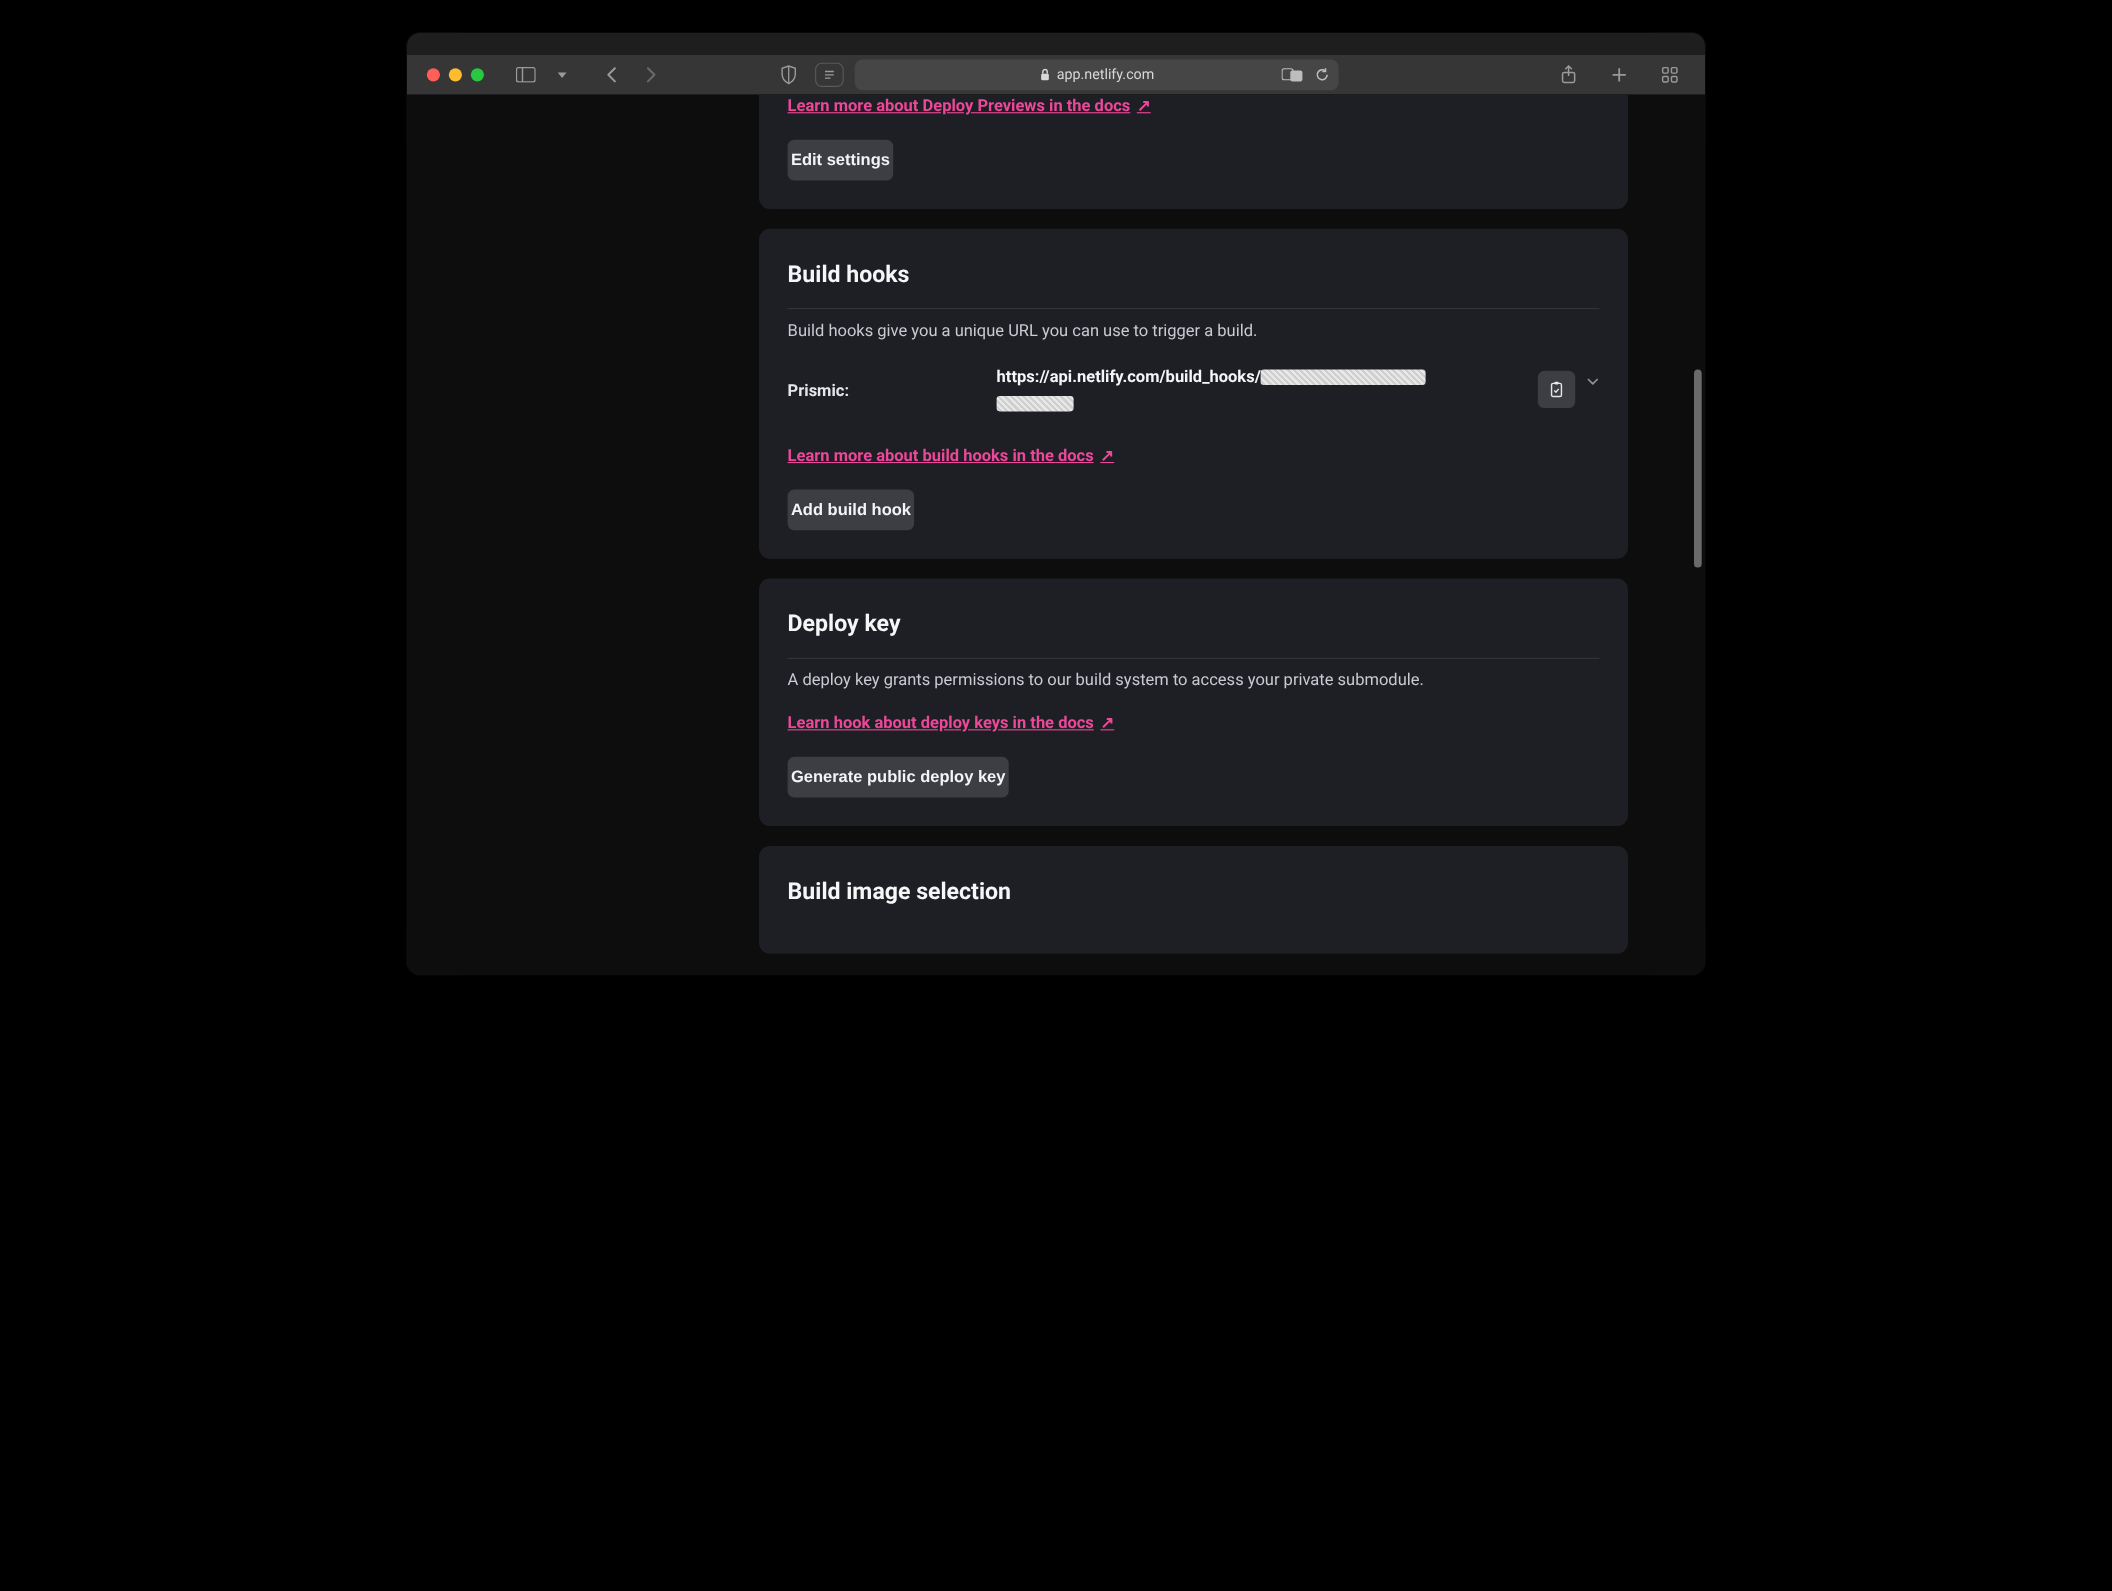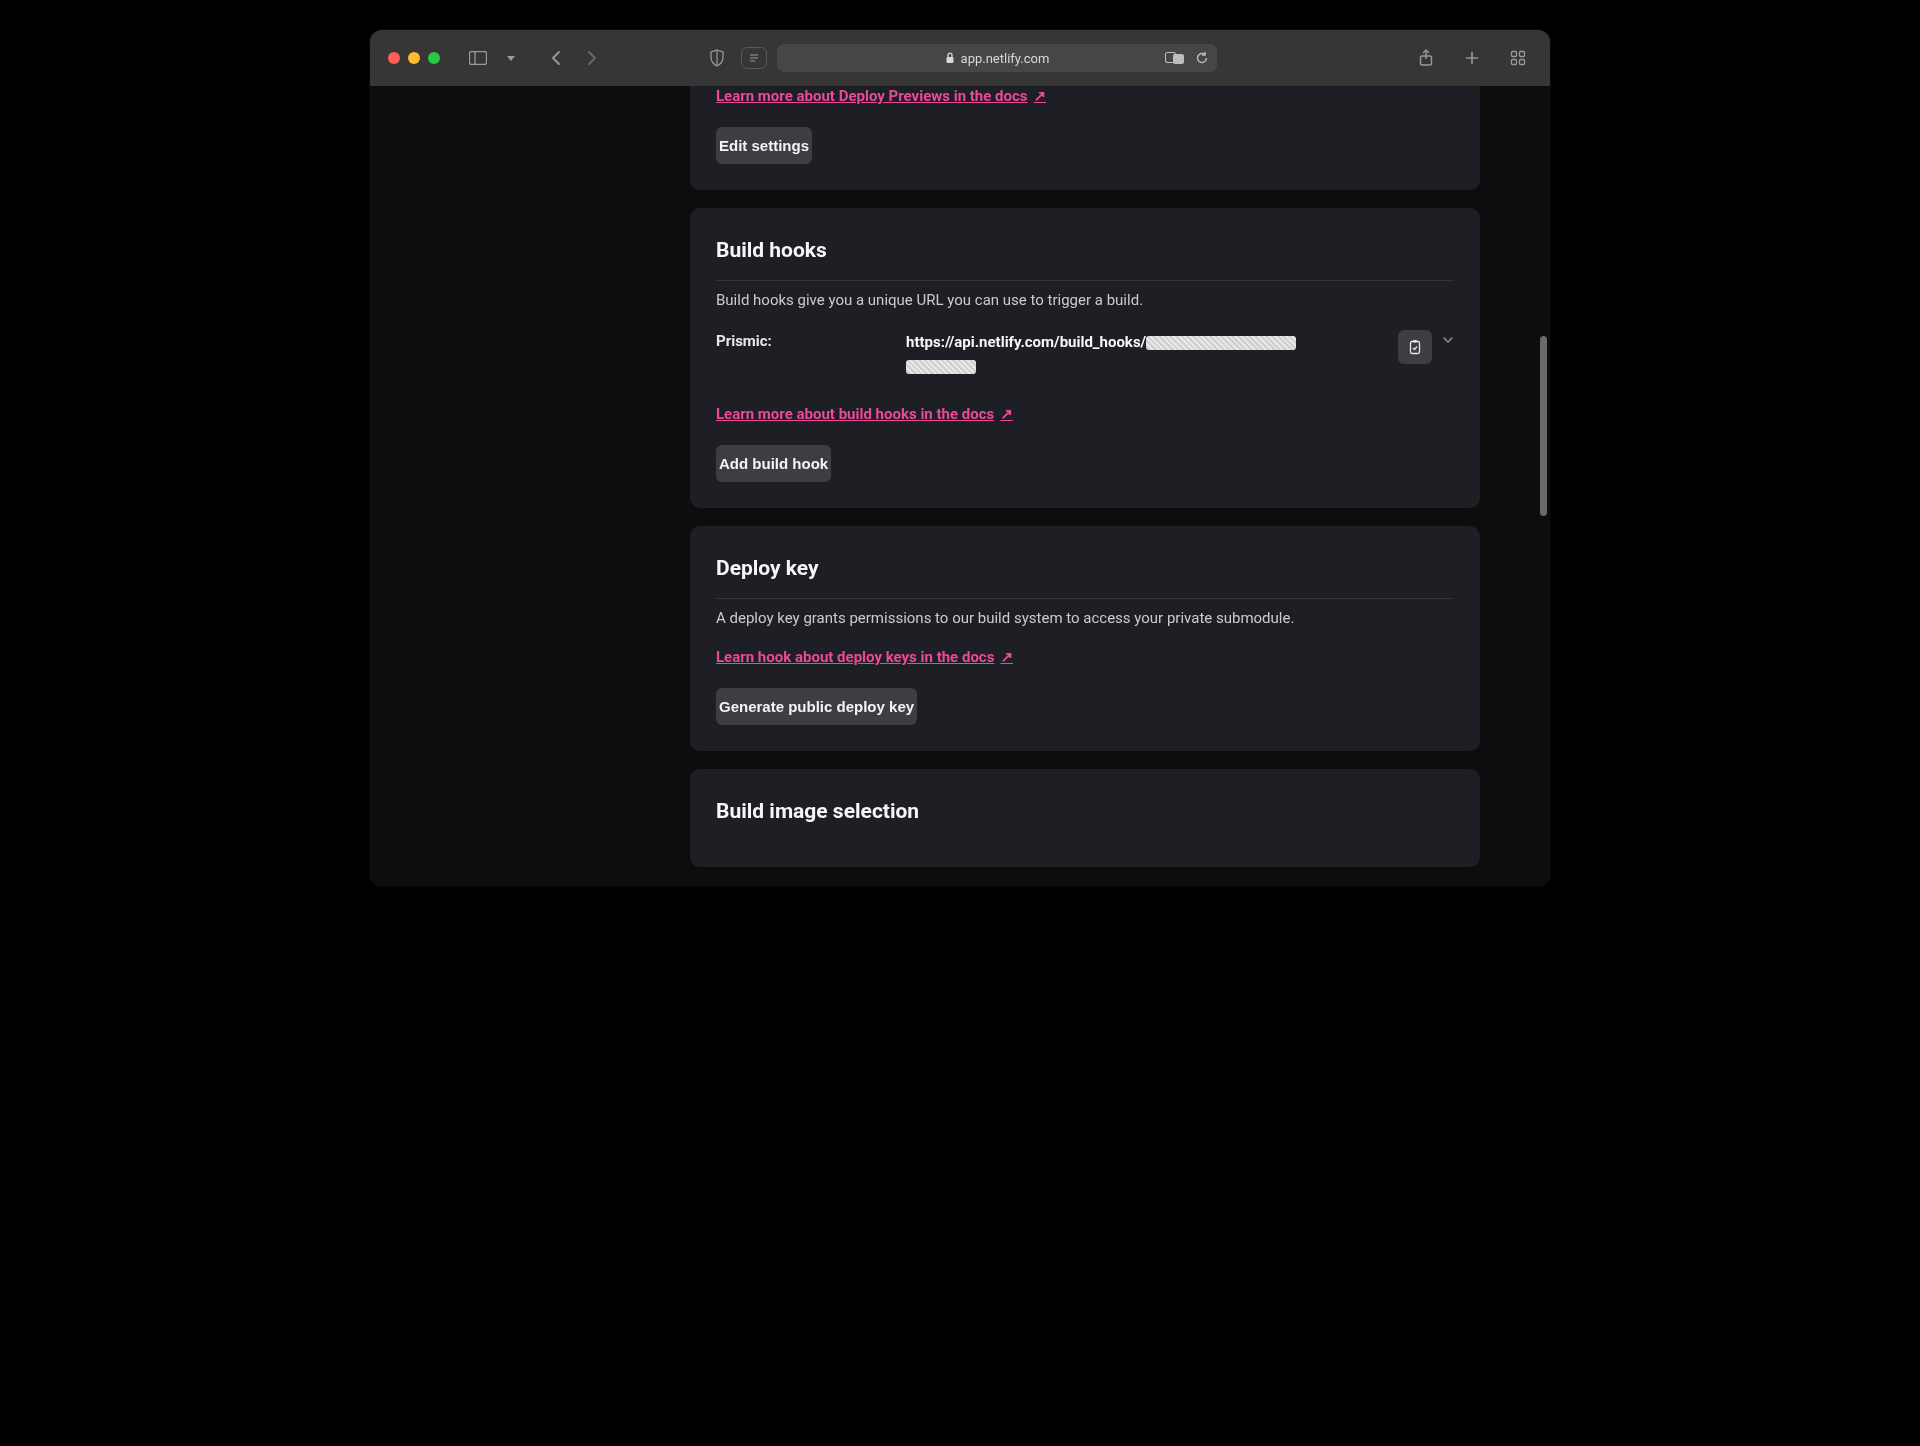--- a/index.html
+++ b/index.html
@@ -14,27 +14,28 @@
   }
   .window {
     width: 1180px;
     background: #1e1e1e;
     border-radius: 12px;
     overflow: hidden;
     box-shadow: 0 30px 80px rgba(0,0,0,0.8), 0 0 0 1px rgba(255,255,255,0.05);
     position: relative;
   }
   .titlebar {
-    height: 56px;
+    height: 36px;
     background: #363636;
     display: flex;
     align-items: center;
     padding: 0 18px;
     gap: 10px;
     position: relative;
+    margin-top: 20px;
   }
   .traffic-lights { display: flex; gap: 8px; margin-right: 14px; }
   .tl { width: 12px; height: 12px; border-radius: 50%; }
   .tl-close { background: #ff5f57; }
   .tl-min   { background: #febc2e; }
   .tl-max   { background: #28c840; }
   .tb-btn {
     width: 28px; height: 28px;
     display: flex; align-items: center; justify-content: center;
     color: #9a9a9a;
@@ -141,21 +142,21 @@
     color: #f3f4f6;
     border: none;
     border-radius: 6px;
     padding: 10px 3px;
     font-size: 15px;
     font-weight: 600;
     cursor: pointer;
   }
   .hook-row {
     display: flex;
-    align-items: flex-start;
+    align-items: center;
     gap: 20px;
     margin-bottom: 26px;
   }
   .hook-label {
     color: #e6e7ea;
     font-weight: 700;
     font-size: 15px;
     width: 170px;
     padding-top: 2px;
   }

